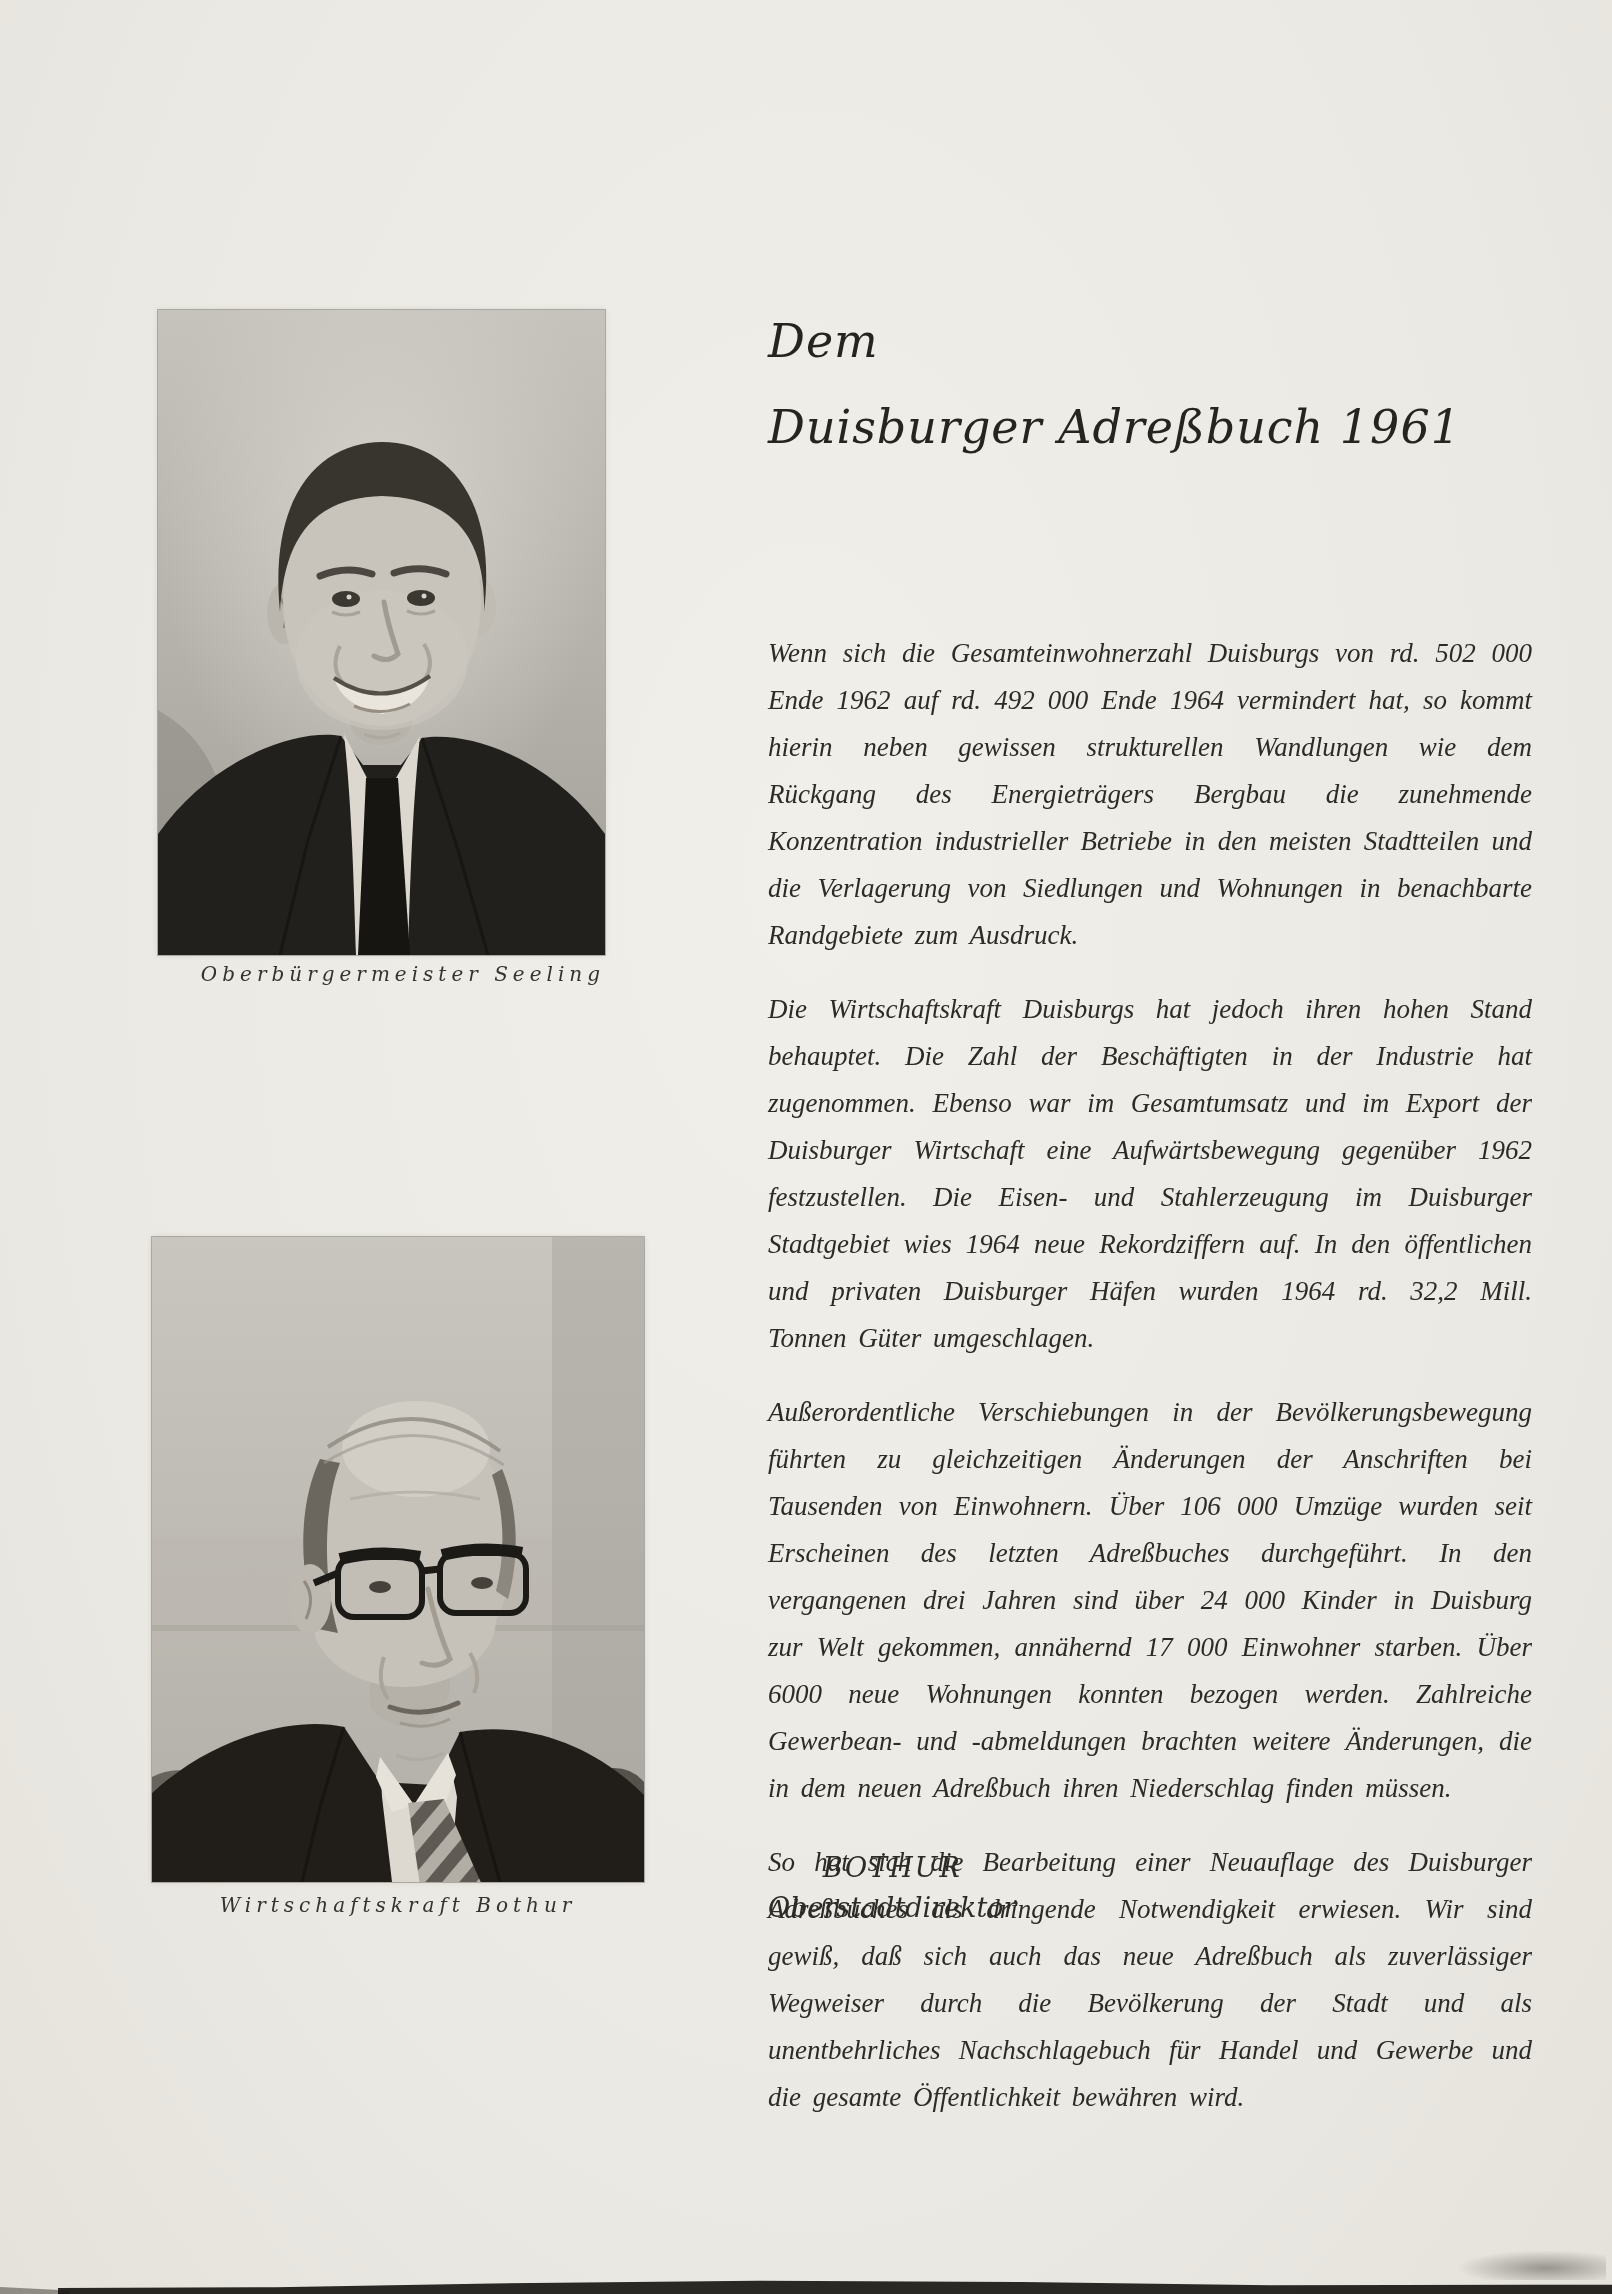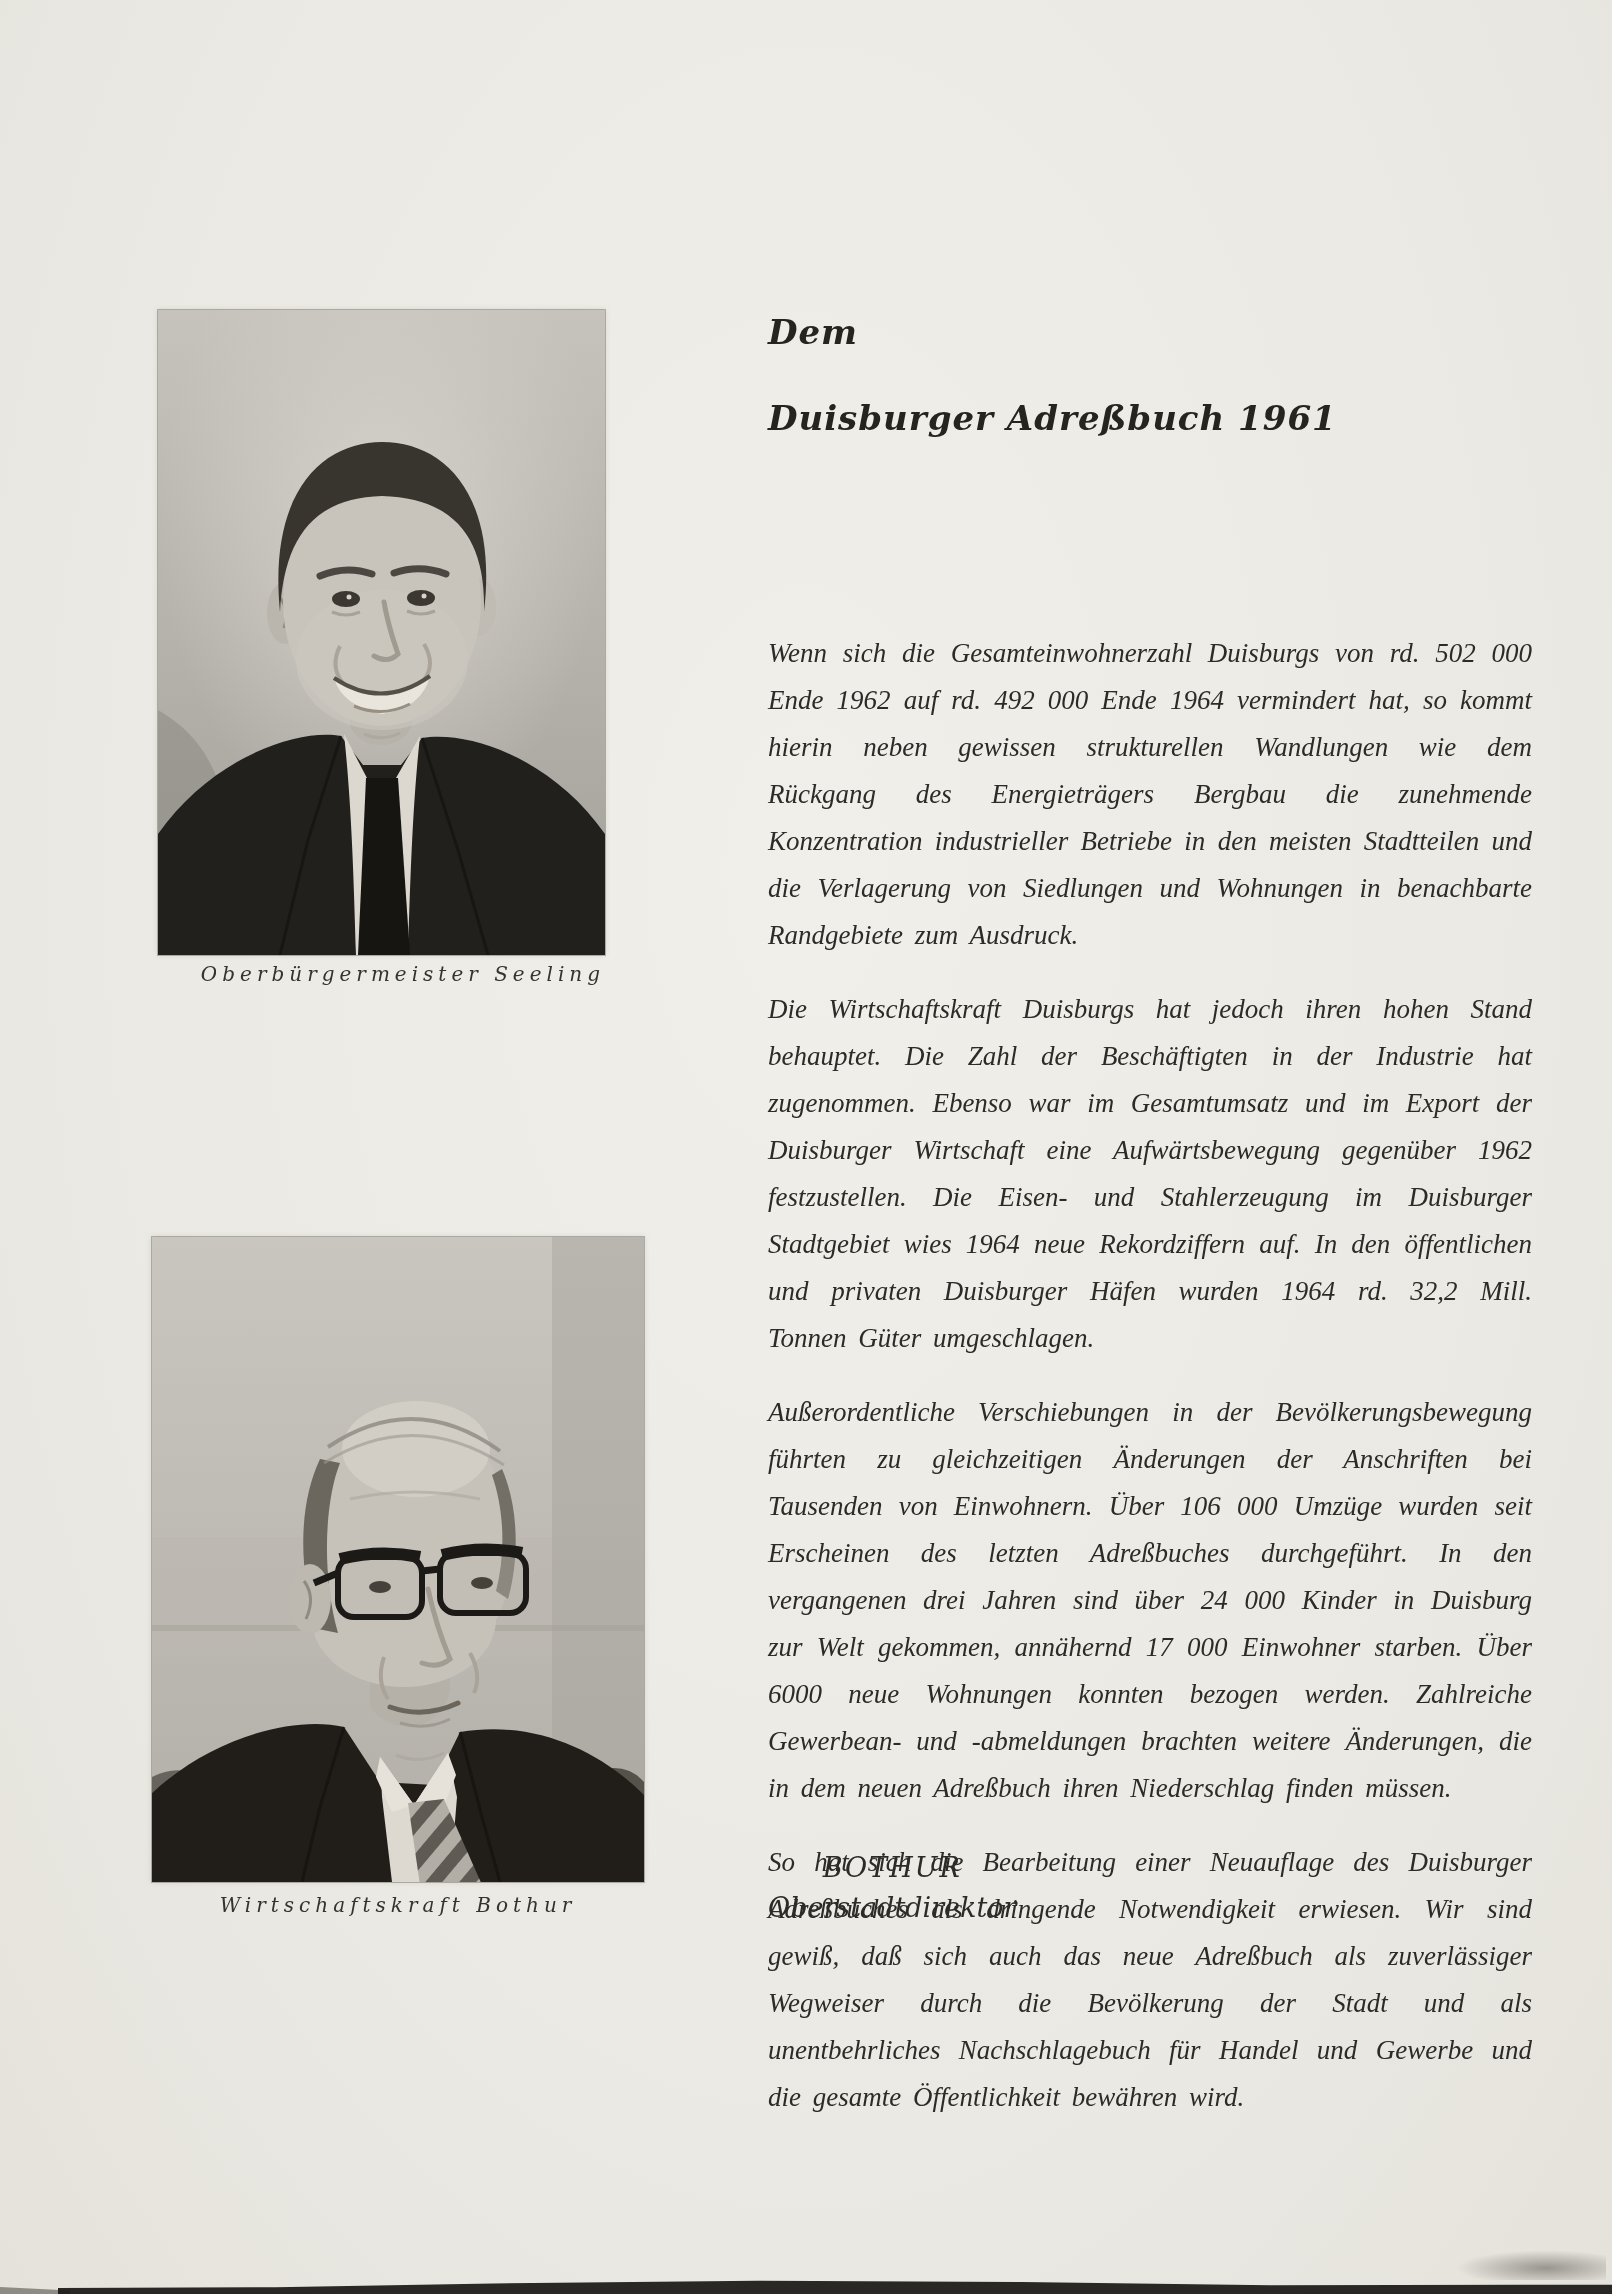--- a/index.html
+++ b/index.html
@@ -22,28 +22,27 @@
     position:absolute;
     text-align:center;
     font-style:italic;
     font-size:20px;
     letter-spacing:5px;
     color:#35332d;
     white-space:nowrap;
   }
   .title{
     position:absolute;
-    left:768px;top:289px;
-    font-style:italic;
-    font-size:34px;
+    left:768px;top:298px;
+    font-style:italic;
+    font-size:46px;
     line-height:86px;
     letter-spacing:1px;
     color:#26241f;
     white-space:nowrap;
-    font-weight:bold;
   }
   .bodycopy{
     position:absolute;
     left:768px;top:618px;
     width:764px;
     font-style:italic;
     font-size:27px;
     line-height:47px;
     text-align:justify;
     word-spacing:5px;

